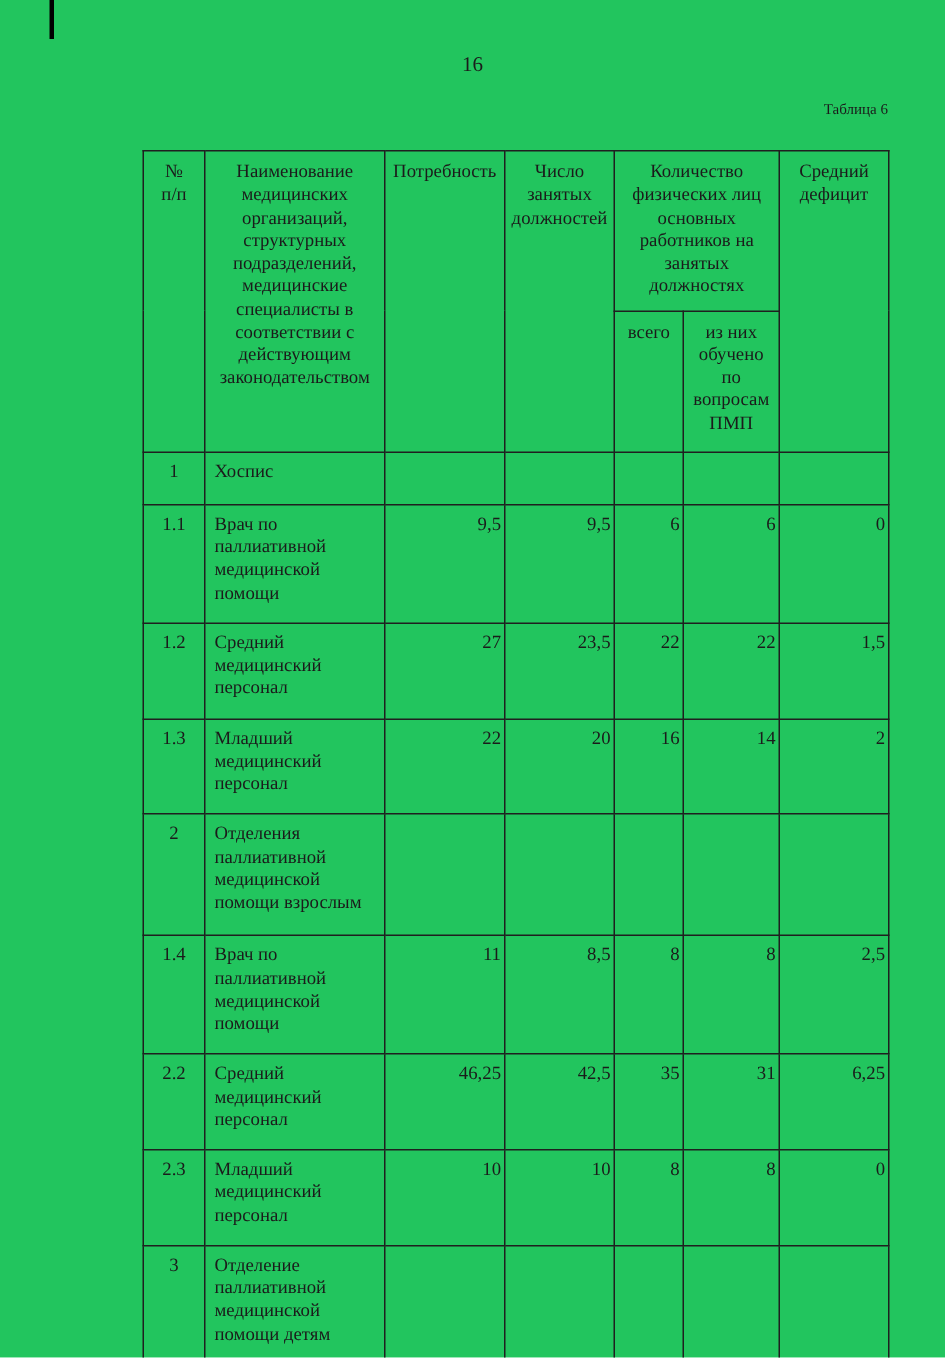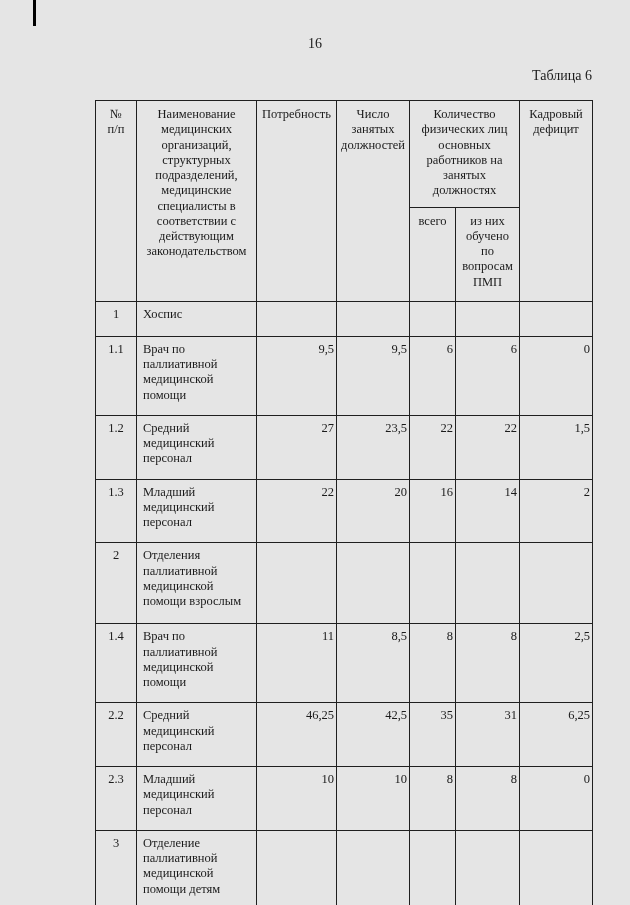--- a/index.html
+++ b/index.html
@@ -7,38 +7,38 @@
   body {
     width: 630px; height: 905px;
     font-family: "Liberation Serif", "DejaVu Serif", serif;
     color: #1b1b1b;
     position: relative;
     overflow: hidden;
   }
   .page {
     position: relative;
     width: 630px; height: 905px;
-    background: #e5e5e5;
+    background: #22c55e;
   }
   .scan-artifact {
     position: absolute;
     left: 33px; top: 0;
     width: 3px; height: 26px;
     background: #000;
   }
   .page-number {
     position: absolute;
     top: 36px; left: 0; width: 100%;
     text-align: center;
     font-size: 14px;
   }
   .table-caption {
     position: absolute;
     top: 68px; right: 38px;
-    font-size: 14px;
+    font-size: 10px;
   }
   table.staffing {
     position: absolute;
     top: 100px; left: 95px;
     width: 497px;
     border-collapse: collapse;
     table-layout: fixed;
   }
   th, td {
     border: 1px solid #1f1f1f;
@@ -92,21 +92,21 @@
       <col style="width:73px">
     </colgroup>
     <thead>
       <tr class="header-row-1">
         <th rowspan="2" class="th-num">№
 п/п</th>
         <th rowspan="2" class="th-name">Наименование медицинских организаций, структурных подразделений, медицинские специалисты в соответствии с действующим законодательством</th>
         <th rowspan="2" class="th-need">Потребность</th>
         <th rowspan="2" class="th-occupied">Число занятых должностей</th>
         <th colspan="2" class="th-persons">Количество физических лиц основных работников на занятых должностях</th>
-        <th rowspan="2" class="th-deficit">Кадровый дефицит</th>
+        <th rowspan="2" class="th-deficit">Средний дефицит</th>
       </tr>
       <tr class="header-row-2">
         <th class="th-total">всего</th>
         <th class="th-trained">из них обучено по вопросам ПМП</th>
       </tr>
     </thead>
     <tbody>
       <tr class="category-row">
         <td class="cell-num">1</td>
         <td class="cell-name">Хоспис</td>

